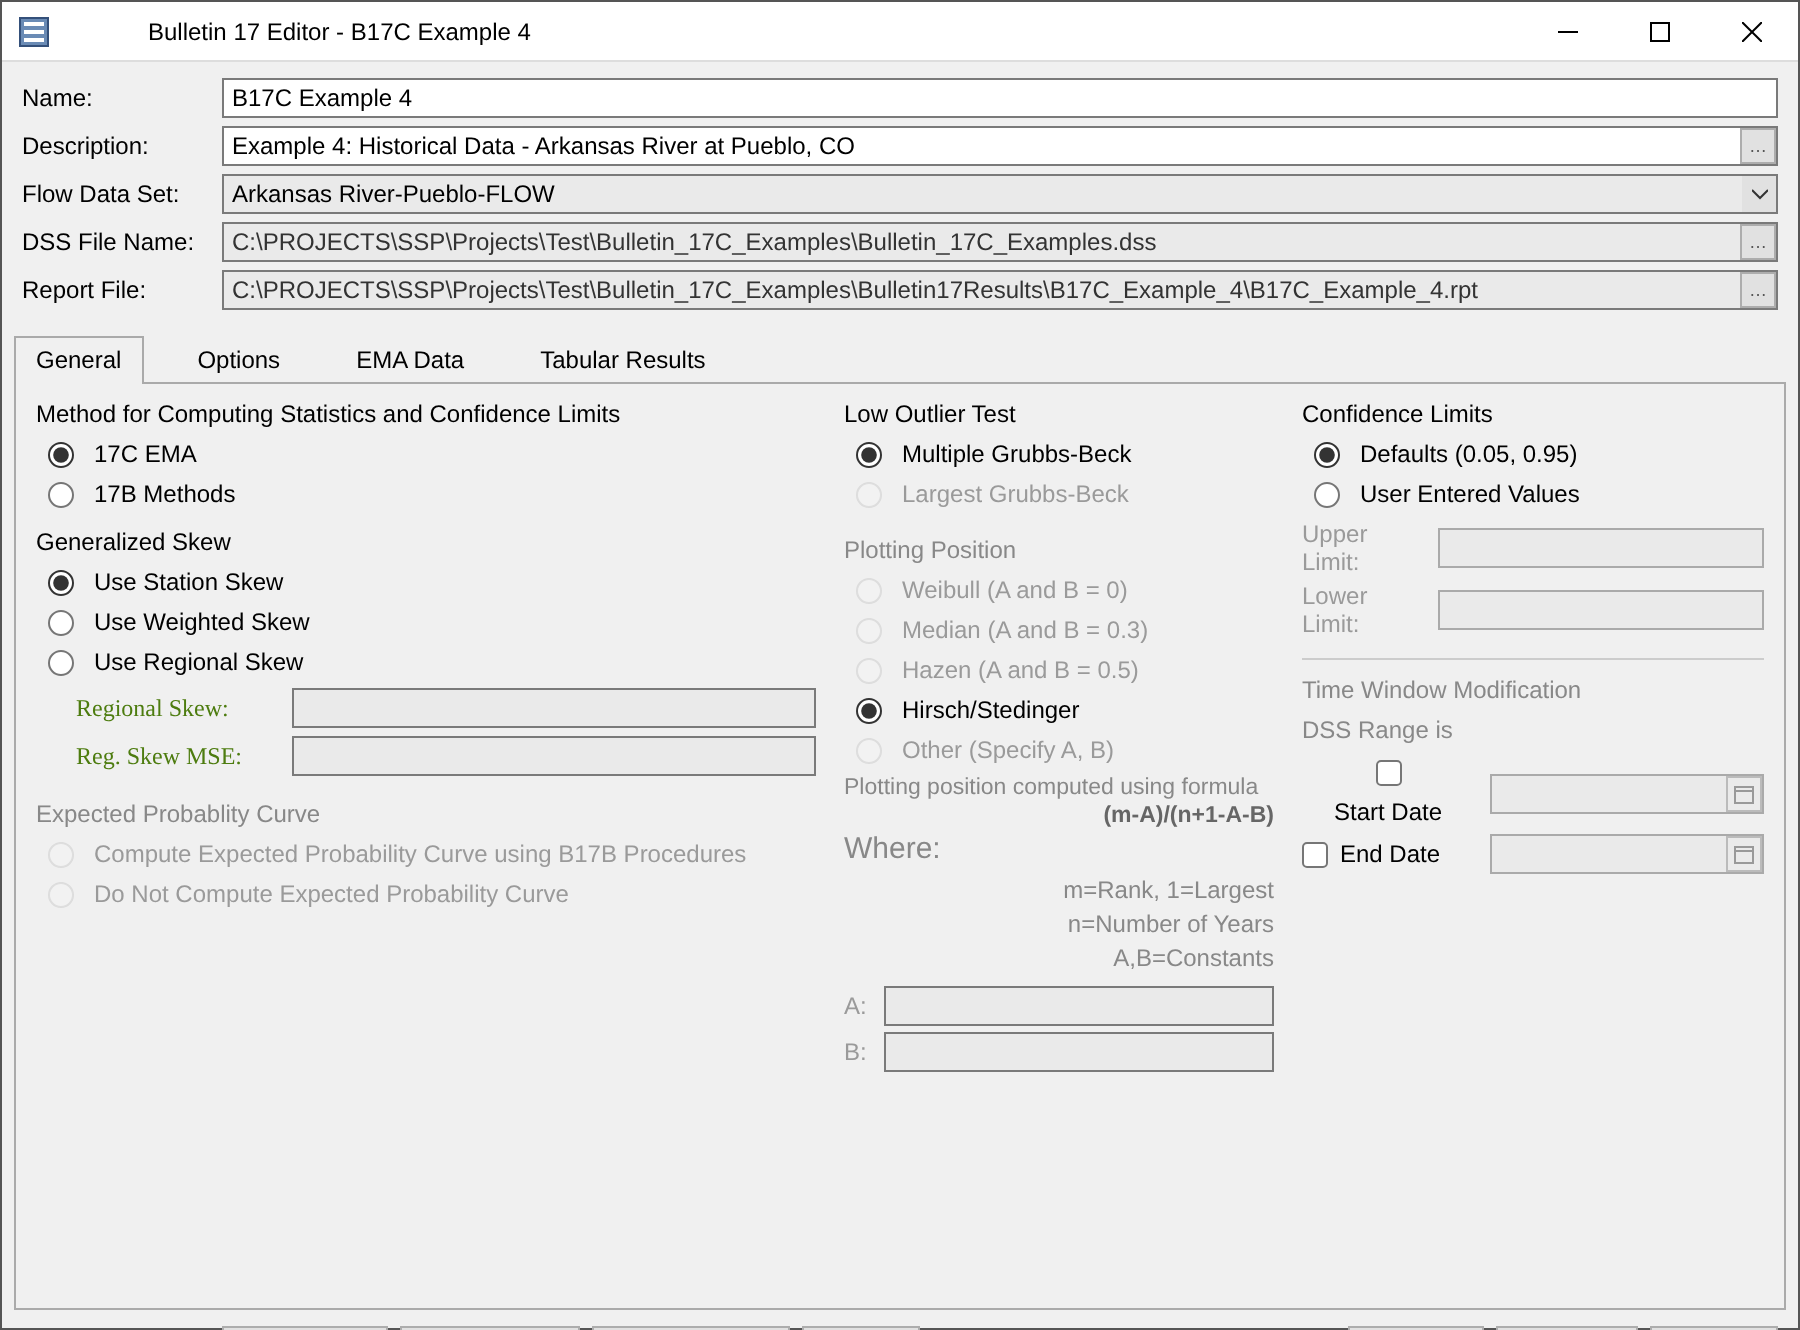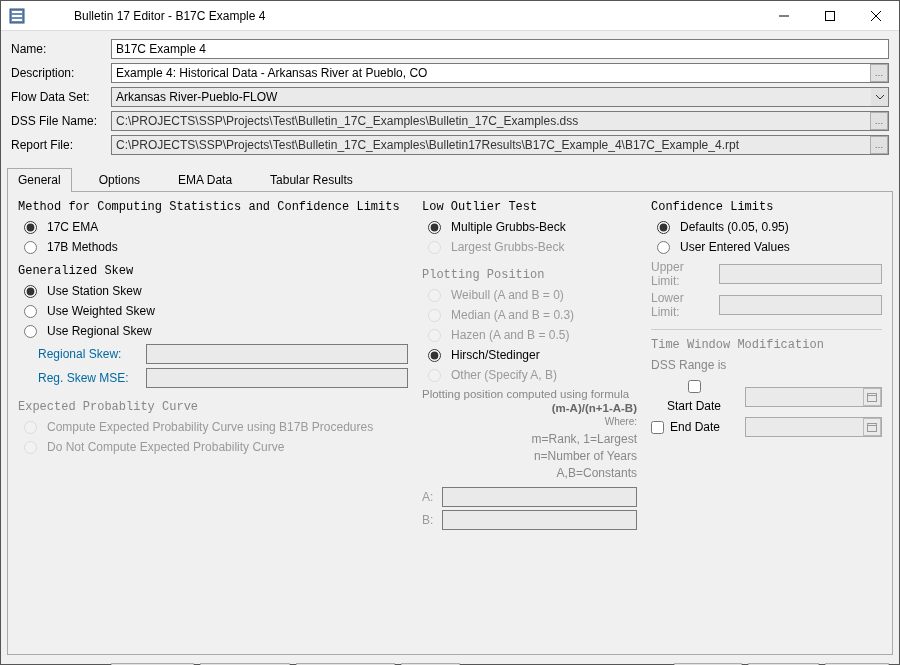--- a/index.html
+++ b/index.html
@@ -27,40 +27,40 @@
   .tabbar { display: flex; padding: 0 6px; margin-top: 4px; position: relative; }
   .tab { padding: 4px 10px 5px 10px; border: 1px solid transparent; border-bottom: none; margin-right: 16px; color: #000; position: relative; top: 1px; }
   .tab.active { background: #f0f0f0; border-color: #aaa; z-index: 2; }
   .tabcontent-border { border: 1px solid #aaa; margin: 0 6px 0 6px; flex: 0 0 auto; height: 464px; background: #f0f0f0; padding: 8px 10px; position: relative; }
 
   .cols { display: flex; gap: 14px; height: 100%; }
   .col1 { width: 390px; }
   .col2 { width: 215px; }
   .col3 { flex: 1; }
 
-  .group-title { color: #000; margin-bottom: 6px; font-family: Liberation Mono, monospace; }
+  .group-title { color: #000; margin-bottom: 6px; }
   .group-title.disabled { color: #888; }
   .radio-row { display: flex; align-items: center; margin: 2px 0 6px 6px; gap: 6px; }
   .radio-row.disabled { color: #9a9a9a; }
   .radio-row input[type=radio] { margin: 0 4px 0 0; width: 13px; height: 13px; accent-color: #333; }
   .radio-row.disabled input[type=radio] { opacity: 0.55; }
 
   .sublabel-row { display: flex; align-items: center; margin: 2px 0 4px 20px; gap: 8px; }
-  .sublabel-row label { width: 100px; color: #0369a1; }
+  .sublabel-row label { width: 100px; color: #4d7c0f; font-family: Liberation Serif, serif; }
   .sublabel-row input { flex: 1; height: 20px; border: 1px solid #7a7a7a; background: #eaeaea; }
 
   .field-row { display: flex; align-items: center; margin: 3px 0; gap: 6px; }
   .field-row label.small { width: 62px; color: #9a9a9a; }
   .field-row input.small-in { flex: 1; height: 20px; border: 1px solid #aaa; background: #eaeaea; }
   .field-row label.lbl2 { width: 14px; color: #9a9a9a; }
   .field-row input.ab { flex: 1; height: 20px; border: 1px solid #7a7a7a; background: #eaeaea; }
 
   .formula-txt { color: #888; font-size: 11.5px; margin: 6px 0 2px 0; }
   .formula { color: #666; font-weight: bold; text-align: right; font-size: 11.5px; margin-bottom: 2px; }
-  .where { color: #888; font-size: 10px; text-align: right; }
+  .where { color: #888; font-size: 15px; }
   .legend { color: #888; font-size: 11.5px; text-align: right; line-height: 1.4; margin: 4px 0 6px 0; }
 
   .sep { border: none; border-top: 1px solid #ccc; margin: 10px 0 8px 0; }
 
   .check-row { display: flex; align-items: center; margin: 3px 0 5px 4px; gap: 6px; color: #000; }
   .check-row input[type=checkbox] { margin: 0; width: 13px; height: 13px; }
   .date-row { display: flex; align-items: center; margin: 2px 0 4px 0; gap: 8px; }
   .date-row .date-wrap { flex: 1; position: relative; }
   .date-input { width: 100%; height: 20px; border: 1px solid #aaa; background: #eaeaea; padding-right: 22px; }
 

